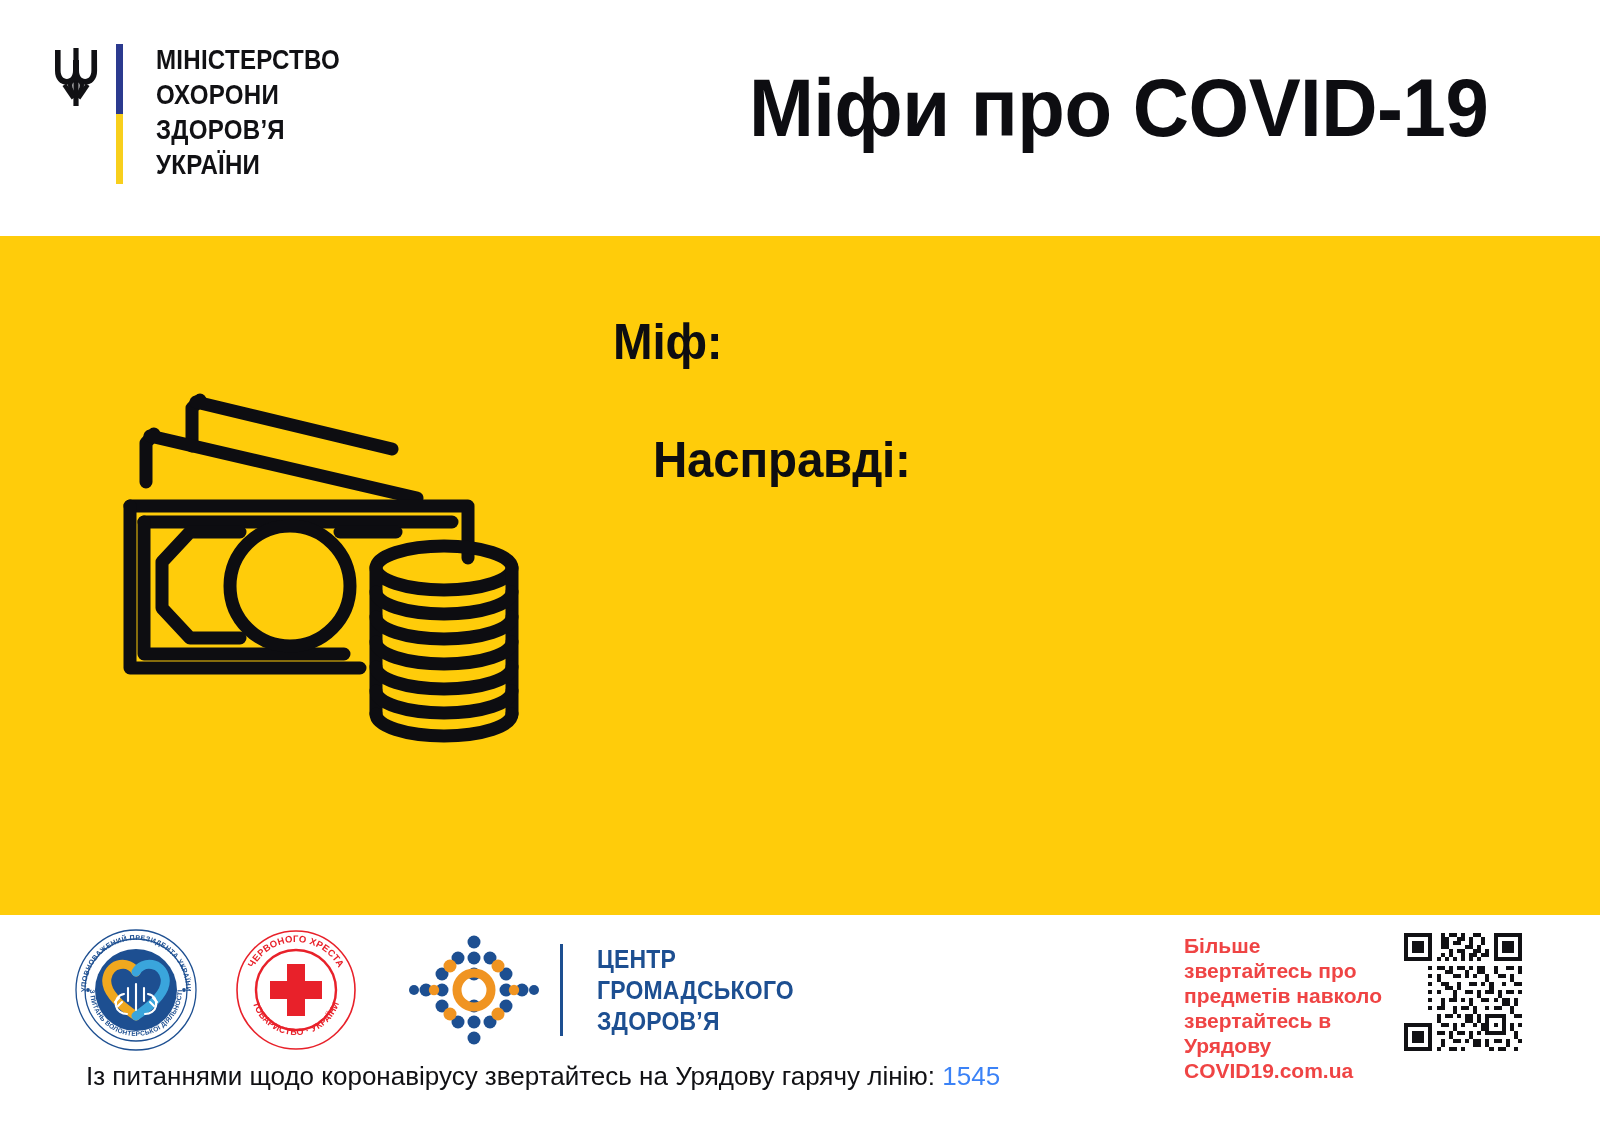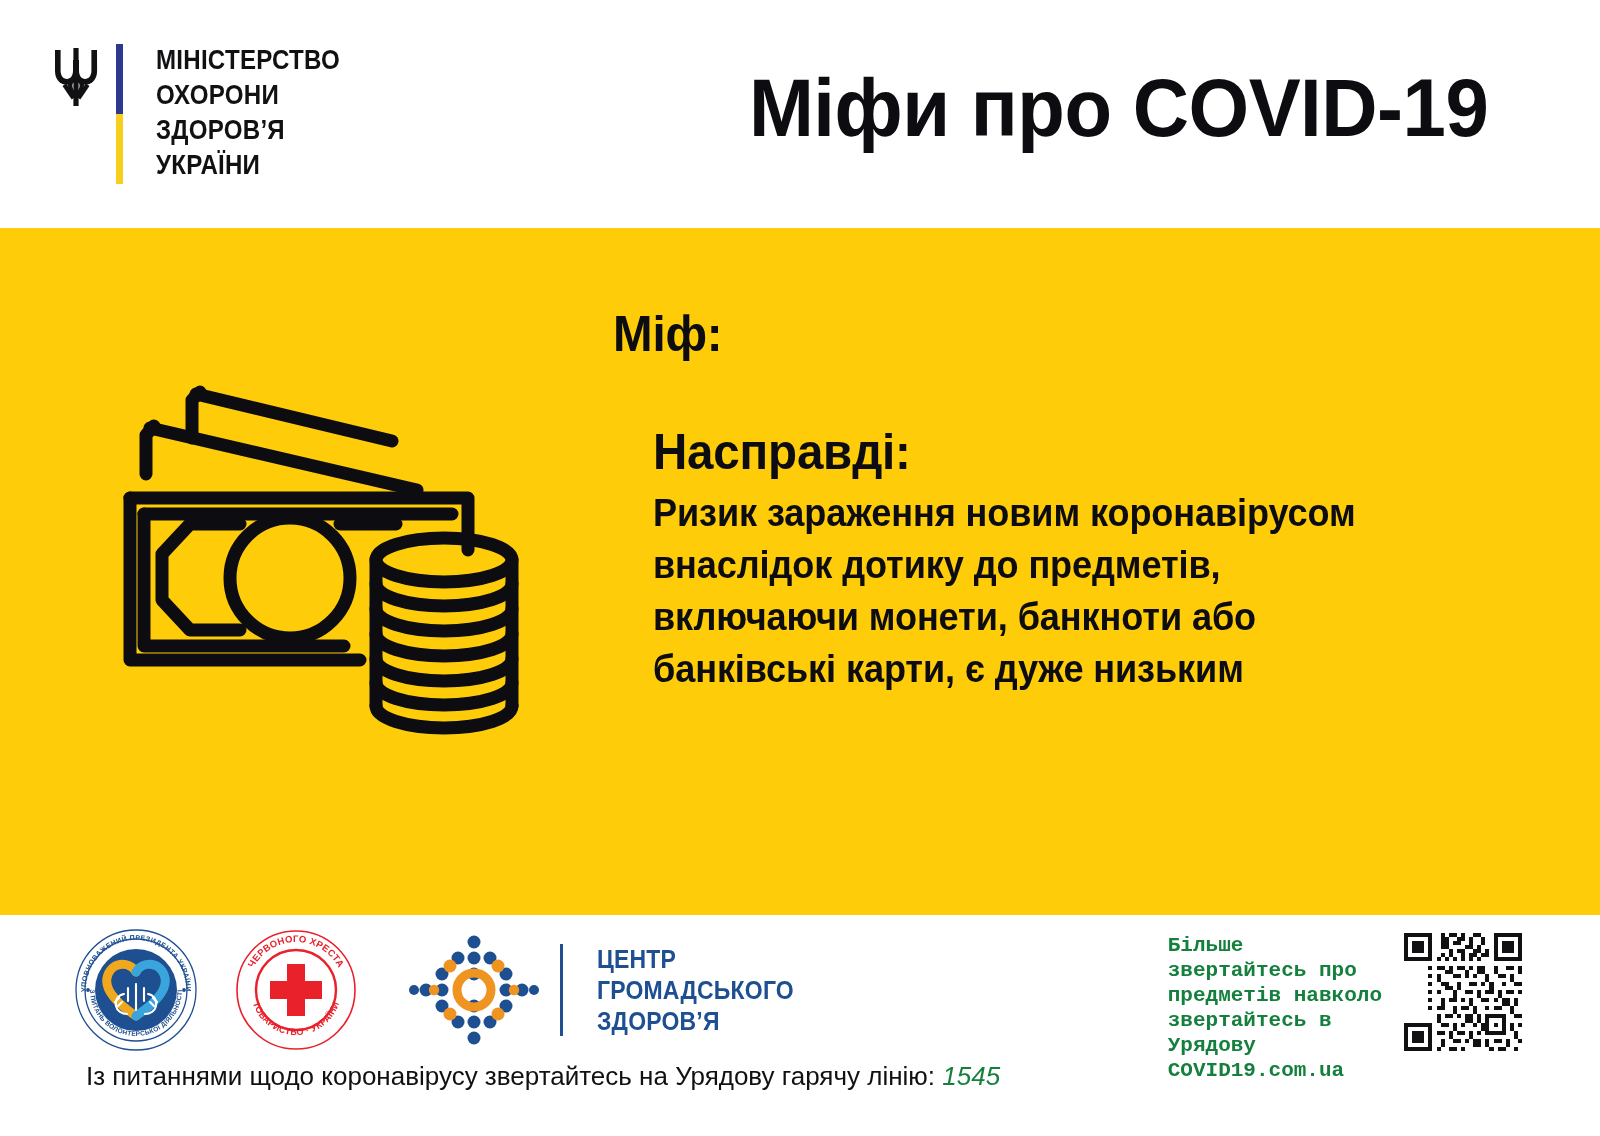--- a/index.html
+++ b/index.html
@@ -28,21 +28,21 @@
 
   .poster-title {
     position: absolute; right: 112px; top: 62px;
     font-family: "Liberation Sans Narrow", "Liberation Sans", sans-serif;
     font-weight: 700; font-size: 82px; line-height: 92px;
     color: #0d0d11; letter-spacing: -0.5px; white-space: nowrap;
     transform: scaleX(0.95); transform-origin: right center;
   }
 
   
-  .band { position: absolute; left: 0; top: 228px; width: 1600px; height: 687px; background: #FFCC0A; }
+  .band { position: absolute; left: 0; top: 236px; width: 1600px; height: 687px; background: #FFCC0A; }
 
   .illo { position: absolute; left: 112px; top: 110px; width: 440px; height: 430px; }
 
   .content { position: absolute; left: 613px; top: 78px; width: 920px; color: #0d0d11; }
   .sec + .sec { margin-top: 62px; margin-left: 40px; }
   .sec-head {
     font-family: "Liberation Sans Narrow", "Liberation Sans", sans-serif;
     font-weight: 700; font-size: 50px; line-height: 56px; letter-spacing: -0.2px;
     margin-bottom: 7px; transform: scaleX(0.95); transform-origin: left center;
   }
@@ -65,26 +65,26 @@
     font-weight: 700; font-size: 25px; line-height: 31px; color: #1d4f91;
     text-transform: uppercase; letter-spacing: 0.2px; white-space: nowrap;
     transform: scaleX(0.92); transform-origin: left center;
   }
 
   .hotline {
     position: absolute; left: 86px; top: 145px;
     font-family: "Liberation Sans Narrow", "Liberation Sans", sans-serif;
     font-weight: 400; font-size: 26px; line-height: 32px; color: #111114; white-space: nowrap;
   }
-  .hotline .num { color: #15803d; font-style: italic; }
+  .hotline .num { color: #3b82f6; }
 
   .qr-area { position: absolute; right: 78px; top: 18px; display: flex; align-items: flex-start; gap: 22px; }
   .qr-text div {
-    font-family: Liberation Mono, monospace;
-    font-weight: 700; font-size: 21px; line-height: 25px; color: #15803d; white-space: nowrap;
+    font-family: Liberation Sans, sans-serif;
+    font-weight: 700; font-size: 21px; line-height: 25px; color: #ef4444; white-space: nowrap;
   }
   .qr-box { width: 118px; height: 118px; flex: none; background: #fff; }
 </style>
 </head>
 <body>
 
 <div class="poster">
 
   <div class="header">
 
@@ -150,26 +150,20 @@
     </svg>
 
     <div class="content">
 
       <div class="sec">
         <div class="sec-head">Міф:</div>
       </div>
 
       <div class="sec">
         <div class="sec-head">Насправді:</div>
-        <div class="sec-body">
-          <p>Ризик зараження новим коронавірусом</p>
-          <p>внаслідок дотику до предметів,</p>
-          <p>включаючи монети, банкноти або</p>
-          <p>банківські карти, є дуже низьким</p>
-        </div>
       </div>
 
     </div>
   </div>
 
   <div class="footer">
 
     <div class="partners">
 
       <svg class="seal" viewBox="0 0 124 124">

